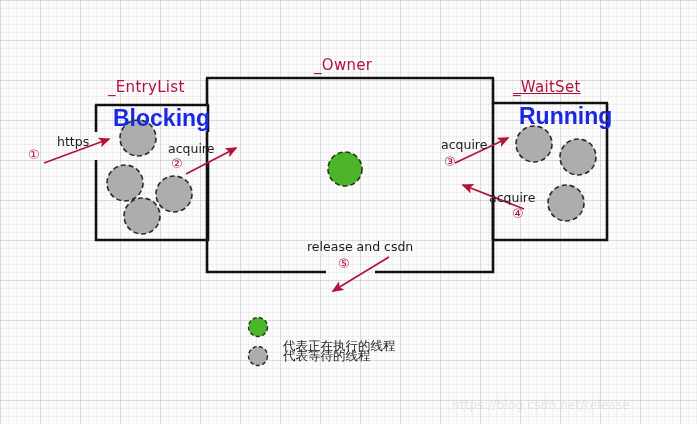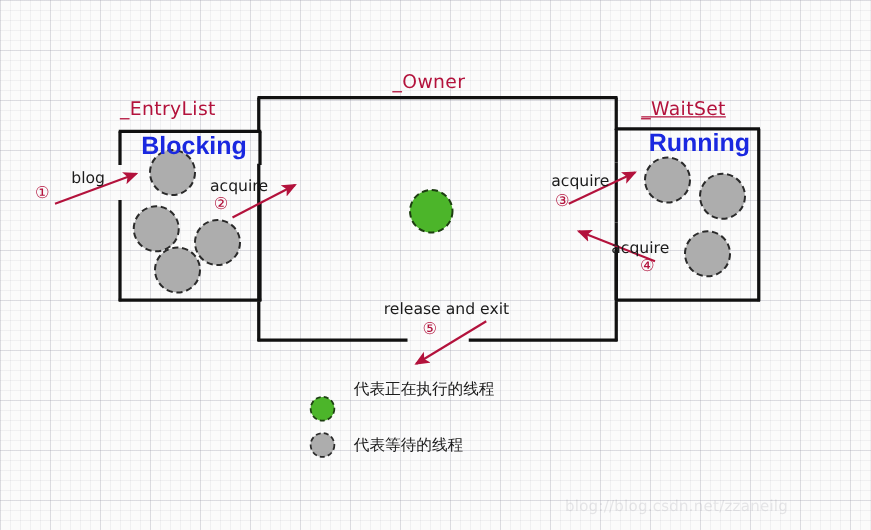--- a/index.html
+++ b/index.html
@@ -49,21 +49,21 @@
     font-family: "DejaVu Sans", "Liberation Sans", sans-serif;
     letter-spacing: 0.3px;
   }
   .state-label {
     color: #1a28e0;
     font-size: 19px;
     font-weight: bold;
     font-family: "Liberation Sans", "DejaVu Sans", sans-serif;
   }
   .state-label.small {
-    font-size: 20px;
+    font-size: 23px;
   }
   .action-label {
     color: #1b1b1b;
     font-size: 12.5px;
     font-family: "DejaVu Sans", "Liberation Sans", sans-serif;
   }
   .step-num {
     color: #b3123c;
     font-size: 13px;
     font-family: "DejaVu Sans", "Liberation Sans", sans-serif;
@@ -176,45 +176,45 @@
 
       <line x1="389" y1="257" x2="333" y2="291" marker-end="url(#arrowhead)"></line>
     </g>
 
     <g>
       <circle cx="258" cy="327" r="9.5" fill="#4cb52a" stroke="#1d3d12" stroke-width="1.4" stroke-dasharray="4,2.5"></circle>
       <circle cx="258" cy="356" r="9.5" fill="#adadad" stroke="#2a2a2a" stroke-width="1.4" stroke-dasharray="4,2.5"></circle>
     </g>
   </svg>
 
-  <div class="lbl owner-label" style="left:96px; top:80px;">_EntryList</div>
+  <div class="lbl owner-label" style="left:108px; top:80px;">_EntryList</div>
 
   <div class="lbl owner-label" style="left:314px; top:58px;">_Owner</div>
 
   <div class="lbl owner-label" style="left:513px; top:80px;text-decoration:underline;">_WaitSet</div>
 
   <div class="lbl state-label small" style="left:113px; top:107px;">Blocking</div>
 
 
   <div class="lbl state-label small" style="left:519px; top:105px;">Running</div>
 
-  <div class="lbl action-label" style="left:57px; top:136px;">blog</div>
+  <div class="lbl action-label" style="left:57px; top:136px;">https</div>
   <div class="lbl step-num" style="left:28px; top:148px;">①</div>
 
   <div class="lbl action-label" style="left:168px; top:143px;">acquire</div>
   <div class="lbl step-num" style="left:171px; top:157px;">②</div>
 
   <div class="lbl action-label" style="left:441px; top:139px;">acquire</div>
   <div class="lbl step-num" style="left:444px; top:155px;">③</div>
 
   <div class="lbl action-label" style="left:489px; top:192px;">acquire</div>
   <div class="lbl step-num" style="left:512px; top:207px;">④</div>
 
-  <div class="lbl action-label" style="left:307px; top:241px;">release and exit</div>
+  <div class="lbl action-label" style="left:307px; top:241px;">release and csdn</div>
   <div class="lbl step-num" style="left:338px; top:257px;">⑤</div>
 
-  <div class="lbl legend-text" style="left:283px; top:305px;">代表正在执行的线程</div>
+  <div class="lbl legend-text" style="left:283px; top:340px;">代表正在执行的线程</div>
 
   <div class="lbl legend-text" style="left:283px; top:350px;">代表等待的线程</div>
 
-  <div class="watermark">blog://blog.csdn.net/zzaneilg</div>
+  <div class="watermark">https://blog.csdn.net/release</div>
 
 </div>
 
 </body></html>

